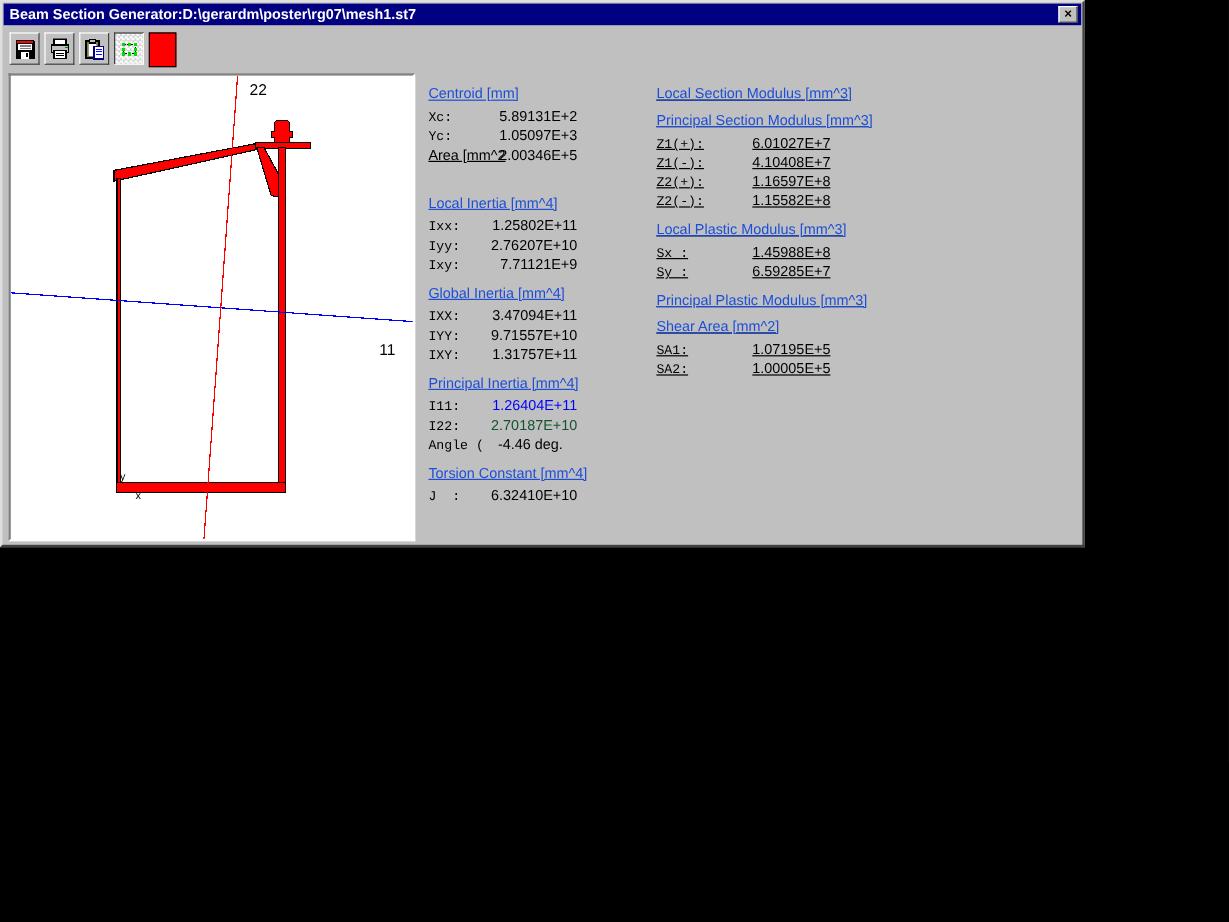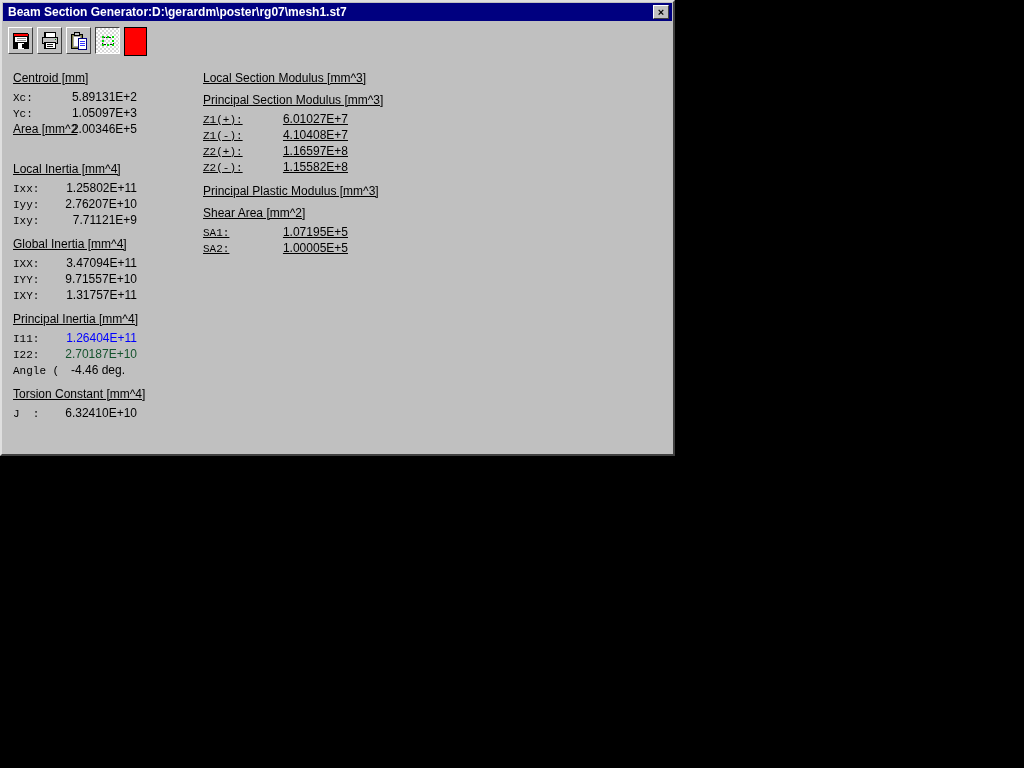--- a/index.html
+++ b/index.html
@@ -1,18 +1,18 @@
 <!DOCTYPE html>
 <html><head>
 <meta charset="utf-8">
 <style>
   html,body{margin:0;padding:0;}
   body{width:1024px;height:768px;background:#000;font-family:"Liberation Sans",sans-serif;}
   .desktop{position:relative;width:1024px;height:768px;background:#000;overflow:hidden;}
-  .window{position:absolute;left:0;top:0;width:675px;height:456px;background:#c0c0c0;
+  .window{position:absolute;left:0;top:0;width:904px;height:456px;background:#c0c0c0;
     border:2px solid;border-color:#dfdfdf #404040 #404040 #dfdfdf;box-sizing:border-box;}
   .titlebar{height:18px;margin:1px 1px 0 1px;background:#000080;display:flex;align-items:center;padding:0 3px 0 5px;}
   .titlebar .title{flex:1;color:#fff;font:bold 12px "Liberation Sans",sans-serif;white-space:nowrap;overflow:hidden;}
   .close-btn{width:16px;height:14px;background:#c0c0c0;border:1px solid;border-color:#fff #404040 #404040 #fff;
     display:flex;align-items:center;justify-content:center;font:bold 11px "Liberation Sans",sans-serif;line-height:1;padding:0;cursor:default;}
   .toolbar{display:flex;gap:4px;padding:6px 2px 3px 6px;align-items:flex-start;}
   .tbtn{width:25px;height:27px;background:#c0c0c0;border:1px solid;border-color:#fff #404040 #404040 #fff;
     display:flex;align-items:center;justify-content:center;padding:0;}
   .tbtn.pressed{border-color:#404040 #fff #fff #404040;
     background-image:conic-gradient(#fff 25%,#d6d6d6 0 50%,#fff 0 75%,#d6d6d6 0);background-size:4px 4px;}
@@ -20,21 +20,21 @@
   .content{display:flex;align-items:flex-start;}
   .canvas{margin-left:5px;margin-top:2px;width:339px;height:390px;background:#fff;
     border:2px solid;border-color:#808080 #fff #fff #808080;box-sizing:border-box;}
   .canvas svg{display:block;}
   .panel{display:flex;padding:12px 0 0 11px;}
   .col{display:block;}
   .col-left{width:124px;margin-right:66px;}
   .col-right{width:145px;text-decoration:underline;}
   .group{margin-bottom:8px;}
   .group.extra-gap{margin-bottom:24px;}
-  .heading{font:12px "Liberation Sans",sans-serif;color:#000000;text-decoration:underline;white-space:nowrap;margin-bottom:5px;}
+  .heading{font:12px "Liberation Sans",sans-serif;color:#1d4ed8;text-decoration:underline;white-space:nowrap;margin-bottom:5px;}
   .row{display:flex;height:16px;align-items:baseline;}
   .pname{font:11px "Liberation Mono",monospace;white-space:pre;min-width:52px;color:#000;}
   .pname.as-heading{font:12px "Liberation Sans",sans-serif;text-decoration:underline;white-space:nowrap;}
   .pvalue{flex:1;text-align:right;font:12px "Liberation Sans",sans-serif;white-space:nowrap;color:#000;}
   .pvalue.left{text-align:left;padding-left:6px;}
 </style>
 </head>
 <body>
 
 <div class="desktop">
@@ -93,20 +93,42 @@
               <rect x="6.8" y="10.3" width="2.4" height="2.4"></rect>
               <rect x="11.3" y="10.3" width="2.4" height="2.4"></rect>
           </g>
         </svg>
       </button>
       <div class="swatch"></div>
     </div>
 
     <div class="content">
 
+      <div class="canvas">
+        <svg width="335" height="386" viewBox="0 0 335 386" shape-rendering="crispEdges">
+
+          <g stroke="#000" stroke-width="1" fill="#ff0000">
+            <polygon points="86,79 208,56 208,61 86,88"></polygon>
+            <rect x="204" y="55.7" width="45.7" height="5"></rect>
+            <path d="M219.7,55.7 V51.3 H217.3 V46.7 H219.7 V40.5 Q219.7,37.3 222.9,37.3 H229.1 Q232.3,37.3 232.3,40.5 V46.7 H234.7 V51.3 H232.3 V55.7 Z"></path>
+            <polygon points="205,60 211,60 228,91 228,102 217,100"></polygon>
+            <rect x="223" y="60" width="5.7" height="287"></rect>
+            <rect x="88.5" y="86" width="3" height="253"></rect>
+            <rect x="88" y="339" width="141" height="8.5"></rect>
+          </g>
+
+          <line x1="0" y1="181" x2="335" y2="205" stroke="#0000ff" stroke-width="1" fill="none"></line>
+          <line x1="189" y1="0" x2="161" y2="386" stroke="#ff0000" stroke-width="1" fill="none"></line>
+
+          <text x="199" y="16" font-family="Liberation Sans, sans-serif" font-size="13" fill="#000">22</text>
+          <text x="307" y="233" font-family="Liberation Sans, sans-serif" font-size="13" fill="#000">11</text>
+          <text x="91" y="337" font-family="Liberation Sans, sans-serif" font-size="9" fill="#000">y</text>
+          <text x="104" y="353" font-family="Liberation Sans, sans-serif" font-size="9" fill="#000">x</text>
+        </svg>
+      </div>
 
       <div class="panel">
         <div class="col col-left" id="col-left">
   <div class="group extra-gap">
     <div class="heading">Centroid [mm]</div>
     <div class="rows">
   <div class="row">
     <span class="pname">Xc:</span>
     <span class="pvalue">5.89131E+2</span>
   </div>
@@ -216,20 +238,34 @@
     <span class="pvalue">1.16597E+8</span>
   </div>
 
   <div class="row">
     <span class="pname">Z2(-):</span>
     <span class="pvalue">1.15582E+8</span>
   </div>
 </div>
   </div>
 
+  <div class="group">
+    <div class="heading">Local Plastic Modulus [mm^3]</div>
+    <div class="rows">
+  <div class="row">
+    <span class="pname">Sx :</span>
+    <span class="pvalue">1.45988E+8</span>
+  </div>
+
+  <div class="row">
+    <span class="pname">Sy :</span>
+    <span class="pvalue">6.59285E+7</span>
+  </div>
+</div>
+  </div>
 
   <div class="group">
     <div class="heading">Principal Plastic Modulus [mm^3]</div>
   </div>
 
   <div class="group">
     <div class="heading">Shear Area [mm^2]</div>
     <div class="rows">
   <div class="row">
     <span class="pname">SA1:</span>

